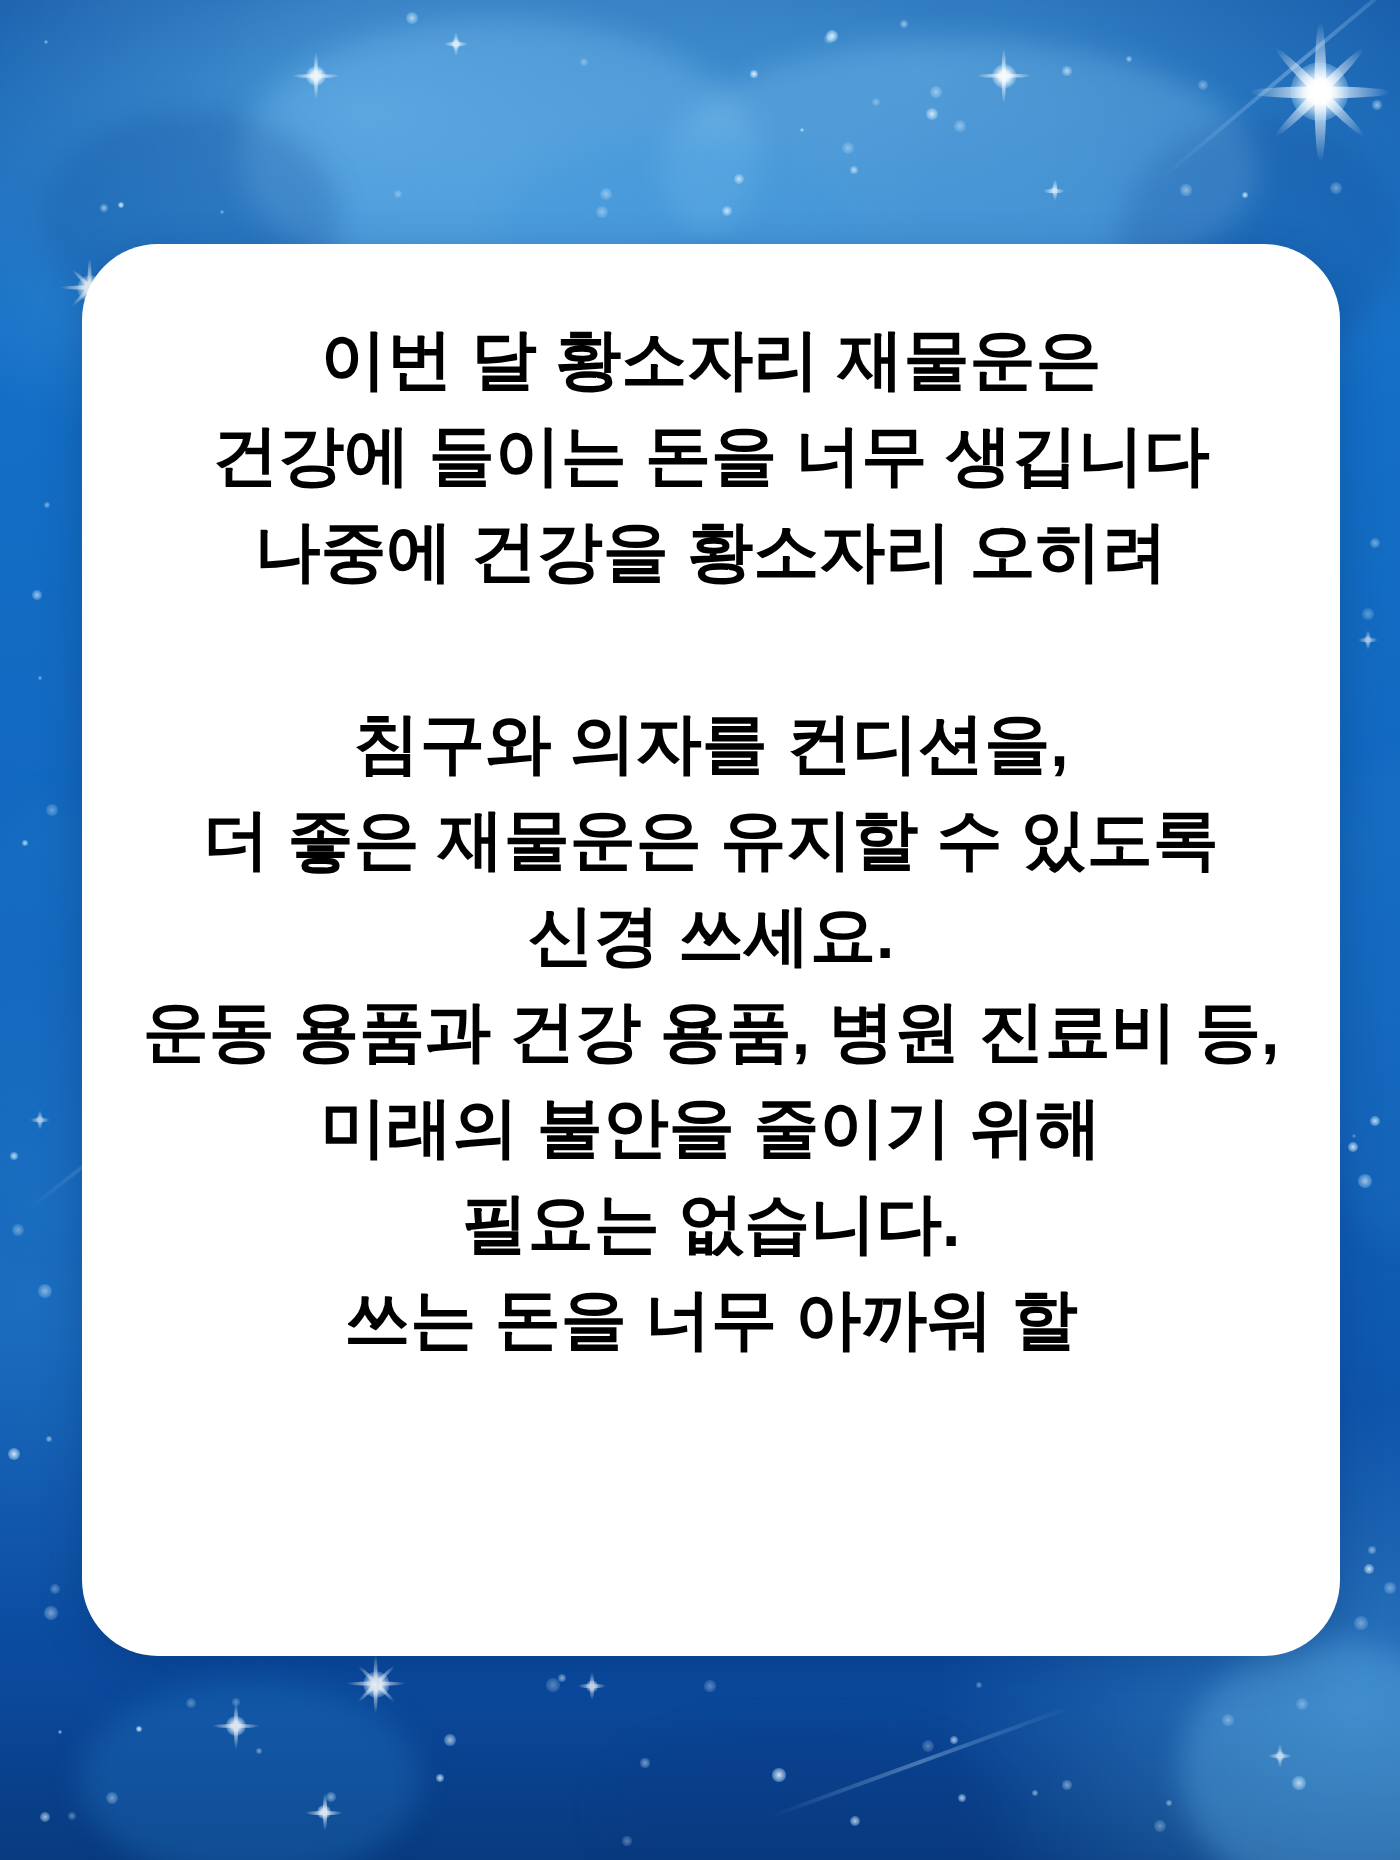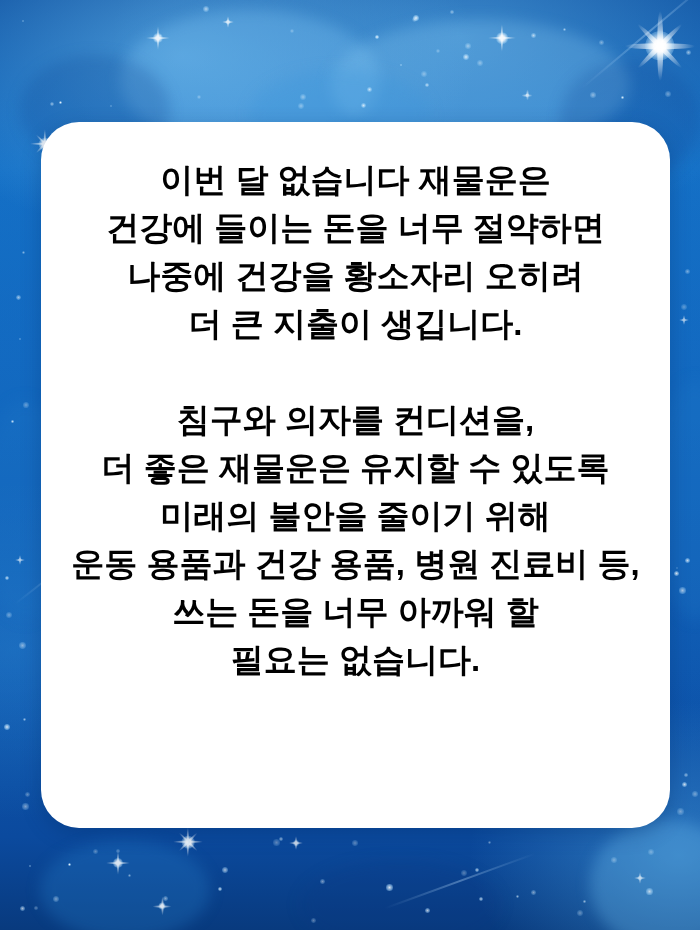--- a/index.html
+++ b/index.html
@@ -247,30 +247,30 @@
       <div class="dot" style="left: 685px; top: 558px; width: 5.2px; height: 5.2px; opacity: 0.8;"></div>
       <div class="dot" style="left: 692px; top: 791px; width: 5.6px; height: 5.6px; opacity: 0.43;"></div>
       <div class="dot" style="left: 677px; top: 808px; width: 6.7px; height: 6.7px; opacity: 0.43;"></div>
       <div class="dot" style="left: 681px; top: 304px; width: 6.3px; height: 6.3px; opacity: 0.37;"></div>
       <div class="dot" style="left: 684px; top: 773px; width: 3.5px; height: 3.5px; opacity: 0.55;"></div>
     </div>
 
   <div class="card">
     <div class="card-content">
       <div class="para">
-        <div class="text-line">이번 달 없습니다 재물운은</div>
-        <div class="text-line">건강에 들이는 돈을 너무 절약하면</div>
+        <div class="text-line">이번 달 황소자리 재물운은</div>
+        <div class="text-line">건강에 들이는 돈을 너무 생깁니다</div>
         <div class="text-line">나중에 건강을 황소자리 오히려</div>
-        <div class="text-line">더 큰 지출이 생깁니다.</div>
       </div>
       <div class="para-gap"></div>
       <div class="para">
         <div class="text-line">침구와 의자를 컨디션을,</div>
         <div class="text-line">더 좋은 재물운은 유지할 수 있도록</div>
+        <div class="text-line">신경 쓰세요.</div>
+        <div class="text-line">운동 용품과 건강 용품, 병원 진료비 등,</div>
         <div class="text-line">미래의 불안을 줄이기 위해</div>
-        <div class="text-line">운동 용품과 건강 용품, 병원 진료비 등,</div>
+        <div class="text-line">필요는 없습니다.</div>
         <div class="text-line">쓰는 돈을 너무 아까워 할</div>
-        <div class="text-line">필요는 없습니다.</div>
       </div>
     </div>
   </div>
 
 </div>
 
 </body></html>

